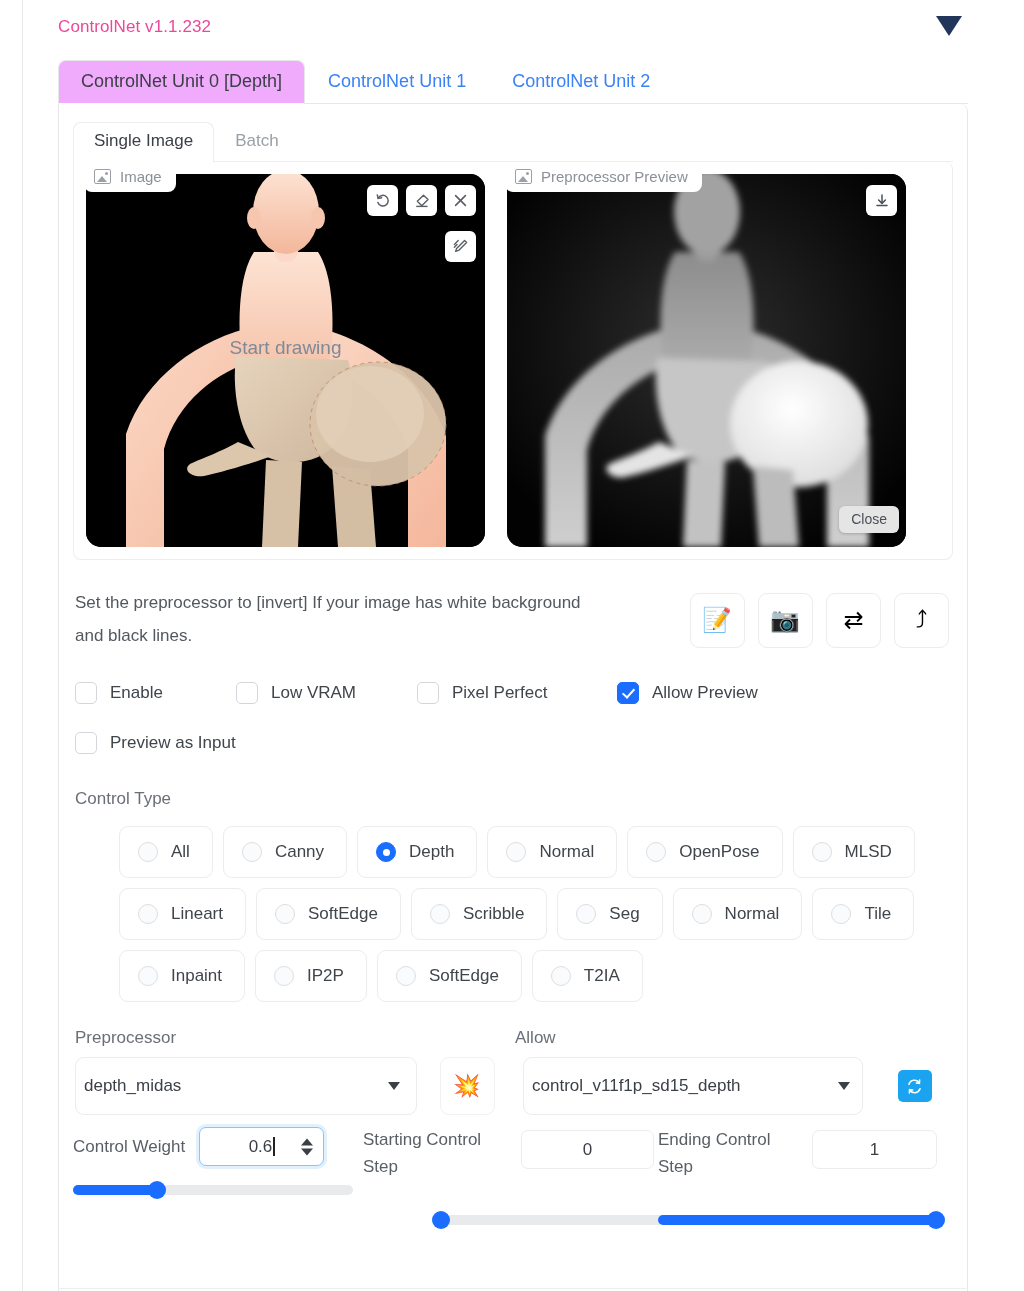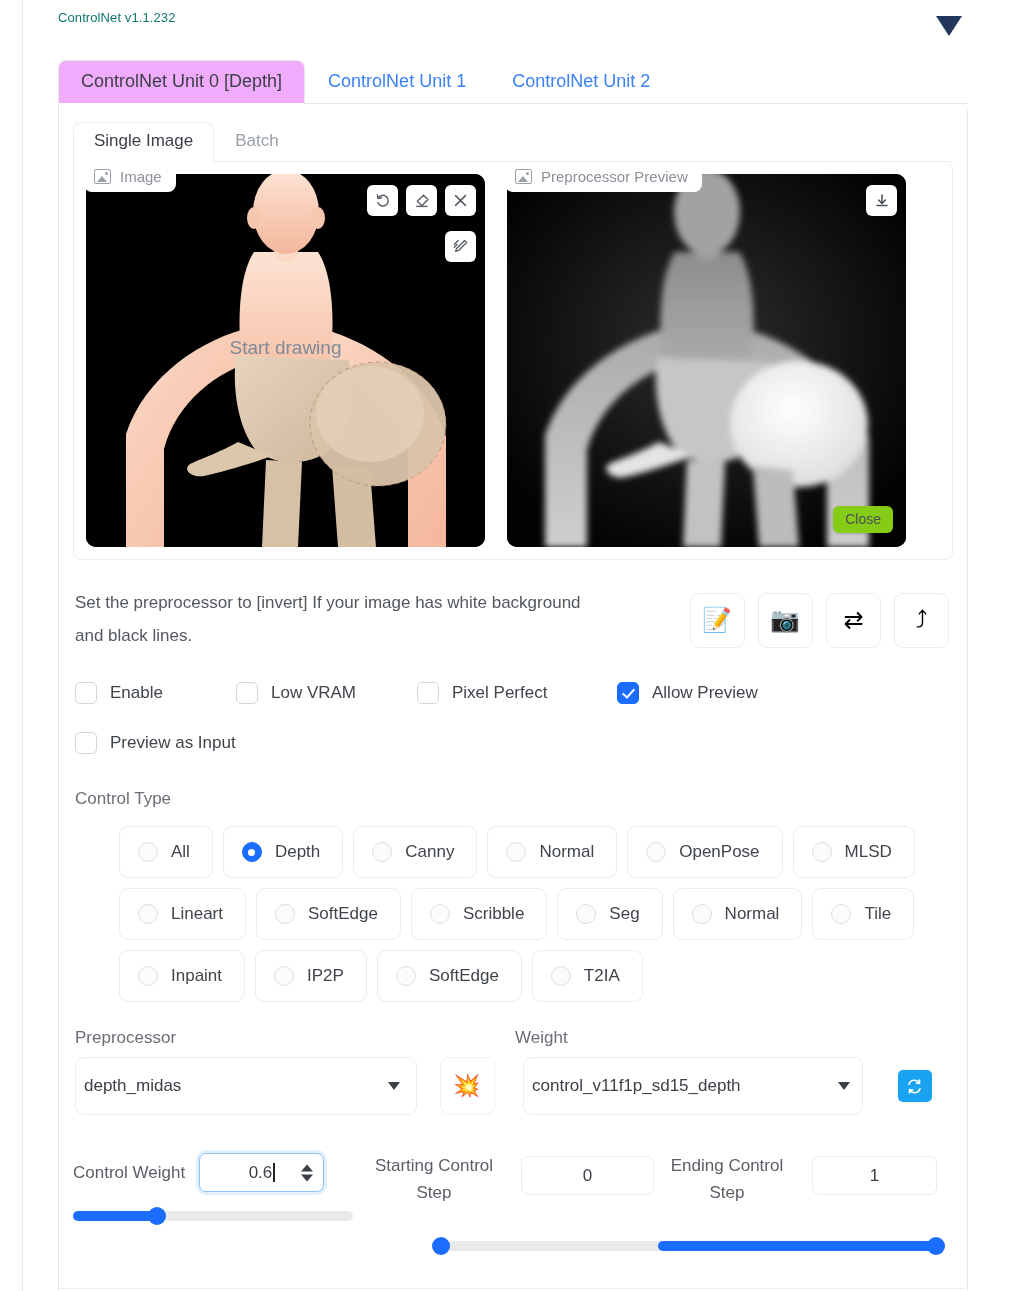--- a/index.html
+++ b/index.html
@@ -12,22 +12,22 @@
   body { position: relative; }
 
   
   .page-rail {
     position: absolute; left: 22px; top: 0; width: 1px; height: 1291px;
     background: #e9eaec;
   }
 
   
   .cn-header {
-    position: absolute; left: 58px; top: 10px;
-    font-size: 13px; color: #0f766e; letter-spacing: .1px;
+    position: absolute; left: 58px; top: 17px;
+    font-size: 17px; color: #ec4899; letter-spacing: .1px;
   }
   .collapse-caret {
     position: absolute; right: 62px; top: 16px;
     width: 0; height: 0;
     border-left: 13px solid transparent;
     border-right: 13px solid transparent;
     border-top: 20px solid #22365c;
     cursor: pointer;
   }
 
@@ -86,21 +86,21 @@
 
   .images-wrap {
     border: 1px solid #eceded; border-top: none;
     border-radius: 0 8px 8px 8px;
     padding: 12px; display: flex; gap: 22px;
   }
 
   
   .pane { position: relative; width: 399px; height: 373px; border-radius: 8px; }
   .pane-canvas {
-    position: absolute; inset: 0; border-radius: 10px; overflow: hidden;
+    position: absolute; inset: 0; border-radius: 15px; overflow: hidden;
     background: #000;
   }
   .pane-badge {
     position: absolute; left: -2px; top: -12px; z-index: 6;
     background: #fff; border-radius: 8px;
     padding: 6px 14px 7px 10px;
     display: flex; align-items: center; gap: 9px;
     font-size: 15px; color: #8b9098;
   }
   .badge-ico {
@@ -132,22 +132,22 @@
     cursor: pointer; box-shadow: 0 1px 2px rgba(0,0,0,.14);
   }
   .tool-btn.second-row { position: absolute; right: 9px; top: 57px; z-index: 5; }
   .dl-btn {
     position: absolute; right: 9px; top: 11px; width: 31px; height: 31px;
     background: #fff; border-radius: 6px; display: flex; align-items: center;
     justify-content: center; cursor: pointer; z-index: 5;
     box-shadow: 0 1px 2px rgba(0,0,0,.14);
   }
   .close-pill {
-    position: absolute; right: 13px; bottom: 14px; z-index: 5;
-    background: #84cc16; border-radius: 6px; padding: 5px 12px 6px 12px;
+    position: absolute; right: 7px; bottom: 14px; z-index: 5;
+    background: #e5e5e5; border-radius: 6px; padding: 5px 12px 6px 12px;
     font-size: 14px; color: #4b5057; cursor: pointer;
     box-shadow: 0 1px 3px rgba(0,0,0,.2);
   }
 
   
   .hint-row {
     display: flex; align-items: center; justify-content: space-between;
     margin-top: 26px; padding: 0 4px 0 2px;
   }
   .hint-text {
@@ -216,21 +216,21 @@
     border-radius: 9px; display: flex; align-items: center; justify-content: center;
     font-size: 22px; cursor: pointer;
   }
   .refresh-blue {
     width: 34px; height: 32px; background: #1aa3f0; border-radius: 5px;
     display: flex; align-items: center; justify-content: center;
     color: #fff; font-size: 19px; cursor: pointer;
   }
 
   
-  .ws-row { margin-top: 38px; padding-left: 2px; position: relative; height: 105px; text-align: center; }
+  .ws-row { margin-top: 12px; padding-left: 2px; position: relative; height: 105px; }
   .ws-cell { position: absolute; top: 0; }
   .ws-lab { font-size: 17px; color: #5a5f66; line-height: 1.55; }
   .num-field {
     border: 1px solid #ebecee; border-radius: 7px; background: #fff;
     height: 39px; display: flex; align-items: center; justify-content: center;
     font-size: 17px; color: #3b3f46; position: relative;
   }
   .num-field.focused { border: 1.6px solid #8dc3f5; box-shadow: 0 0 0 3px rgba(141,195,245,.25); }
   .caret-bar {
     display: inline-block; width: 1.4px; height: 19px; background: #222;
@@ -465,29 +465,29 @@
 
     <div class="sec-label">Control Type</div>
 
     <div class="ct-grid">
       <div class="ct-line">
         <div class="ct-chip">
           <span class="radio"></span>
           <span class="ct-label">All</span>
         </div>
         <div class="ct-chip">
+          <span class="radio"></span>
+          <span class="ct-label">Canny</span>
+        </div>
+        <div class="ct-chip">
           <span class="radio on"></span>
           <span class="ct-label">Depth</span>
         </div>
         <div class="ct-chip">
           <span class="radio"></span>
-          <span class="ct-label">Canny</span>
-        </div>
-        <div class="ct-chip">
-          <span class="radio"></span>
           <span class="ct-label">Normal</span>
         </div>
         <div class="ct-chip">
           <span class="radio"></span>
           <span class="ct-label">OpenPose</span>
         </div>
         <div class="ct-chip">
           <span class="radio"></span>
           <span class="ct-label">MLSD</span>
         </div>
@@ -535,21 +535,21 @@
         </div>
         <div class="ct-chip">
           <span class="radio"></span>
           <span class="ct-label">T2IA</span>
         </div>
       </div>
     </div>
 
     <div class="pm-labels">
       <div class="pm-lab" style="width:440px">Preprocessor</div>
-      <div class="pm-lab">Weight</div>
+      <div class="pm-lab">Allow</div>
     </div>
 
     <div class="pm-row">
       <div class="dropdown" style="width:342px">
         <span class="dd-val">depth_midas</span>
         <span class="caret-sm"></span>
       </div>
       <div class="side-btn" style="margin-left:23px">💥</div>
       <div class="dropdown" style="width:340px; margin-left:28px; padding-right:12px">
         <span class="dd-val">control_v11f1p_sd15_depth</span>

